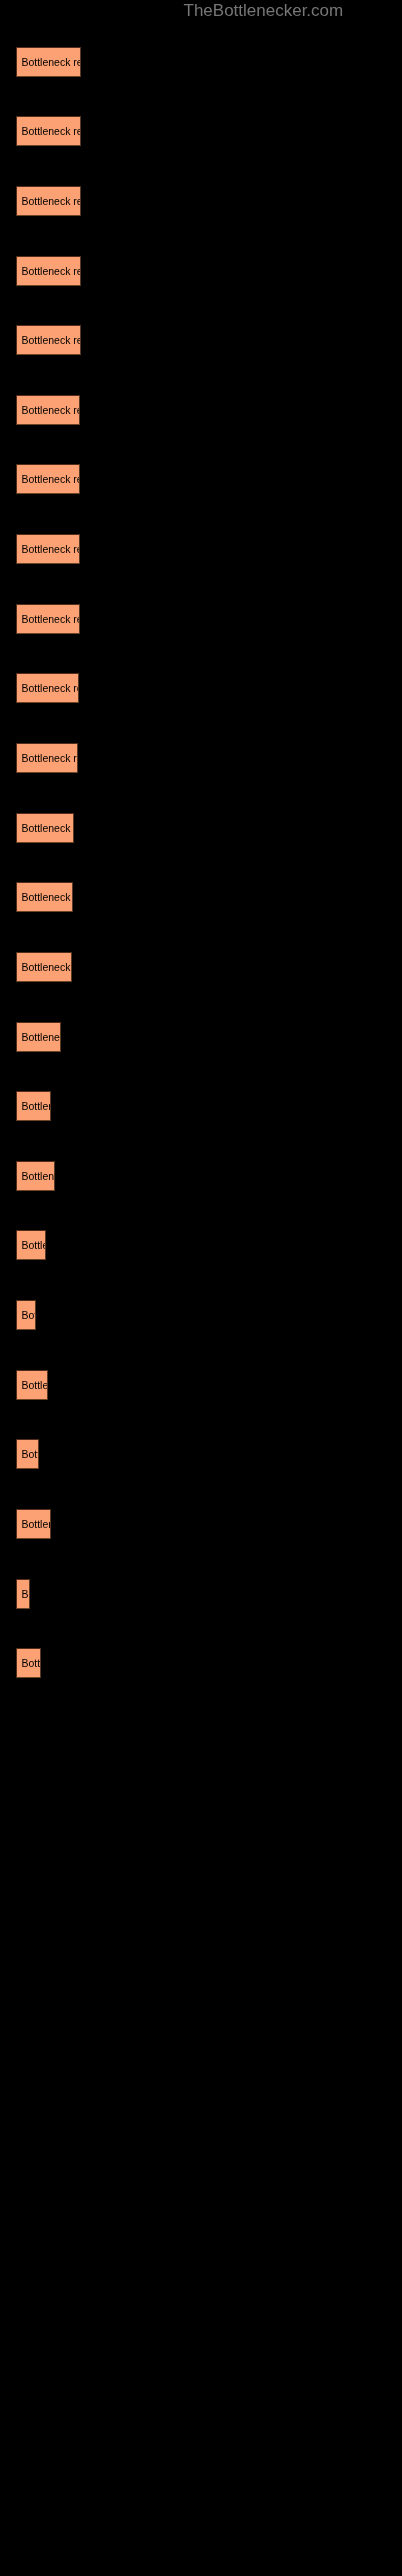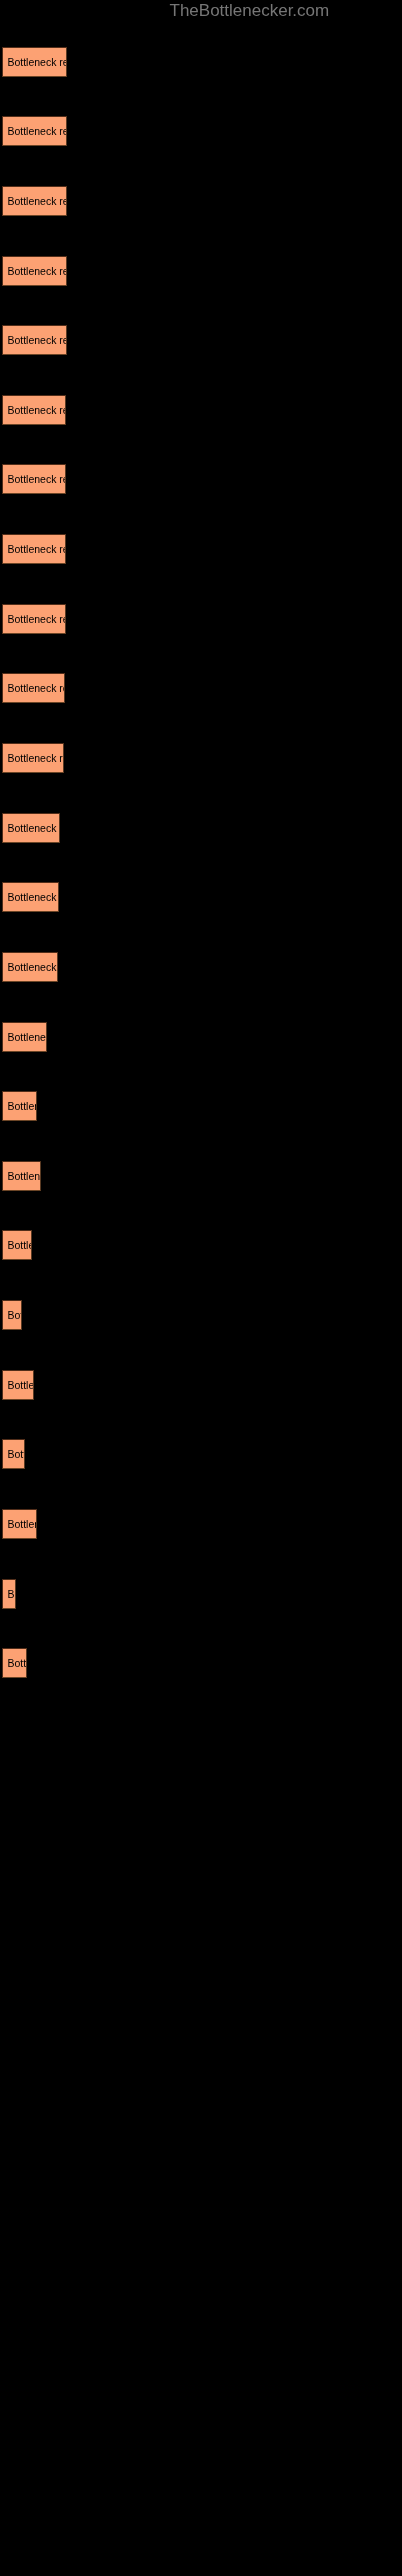--- a/index.html
+++ b/index.html
@@ -9,21 +9,21 @@
   }
   body {
     width: 403px;
     height: 2576px;
     position: relative;
     font-family: "Liberation Sans", sans-serif;
     overflow: hidden;
   }
   #chart-root {
     position: absolute;
-    left: 0;
+    left: 14px;
     top: 0;
     width: 334px;
     height: 2576px;
     background: #000000;
   }
   #watermark {
     position: absolute;
     right: 4.8px;
     top: 0.8px;
     font-family: "Liberation Sans", sans-serif;

